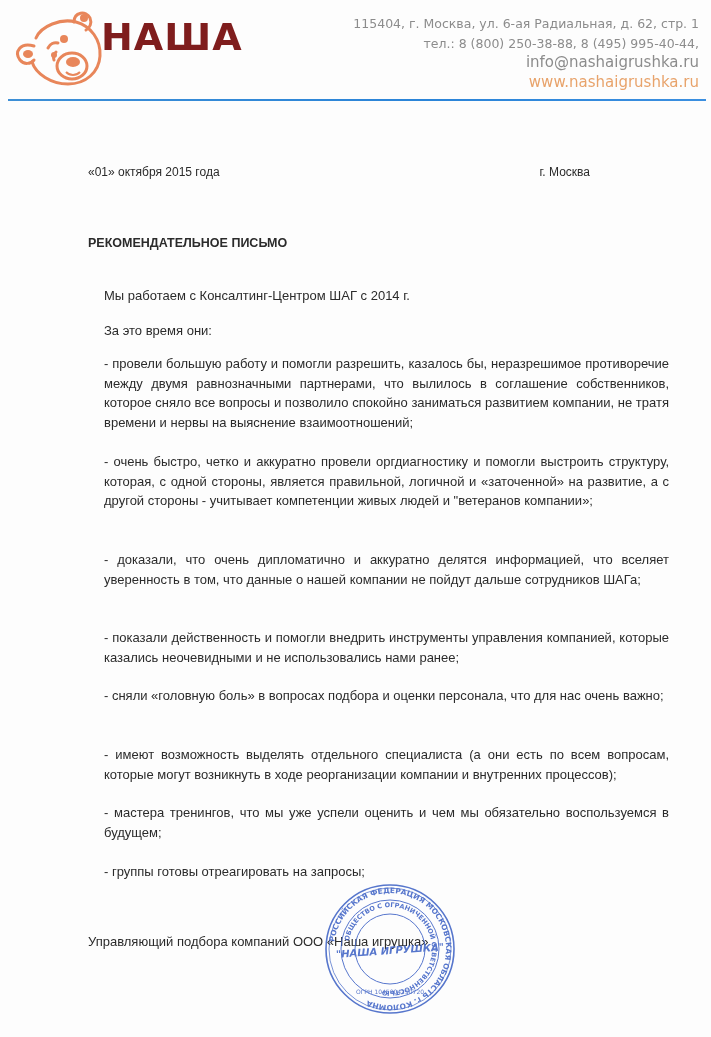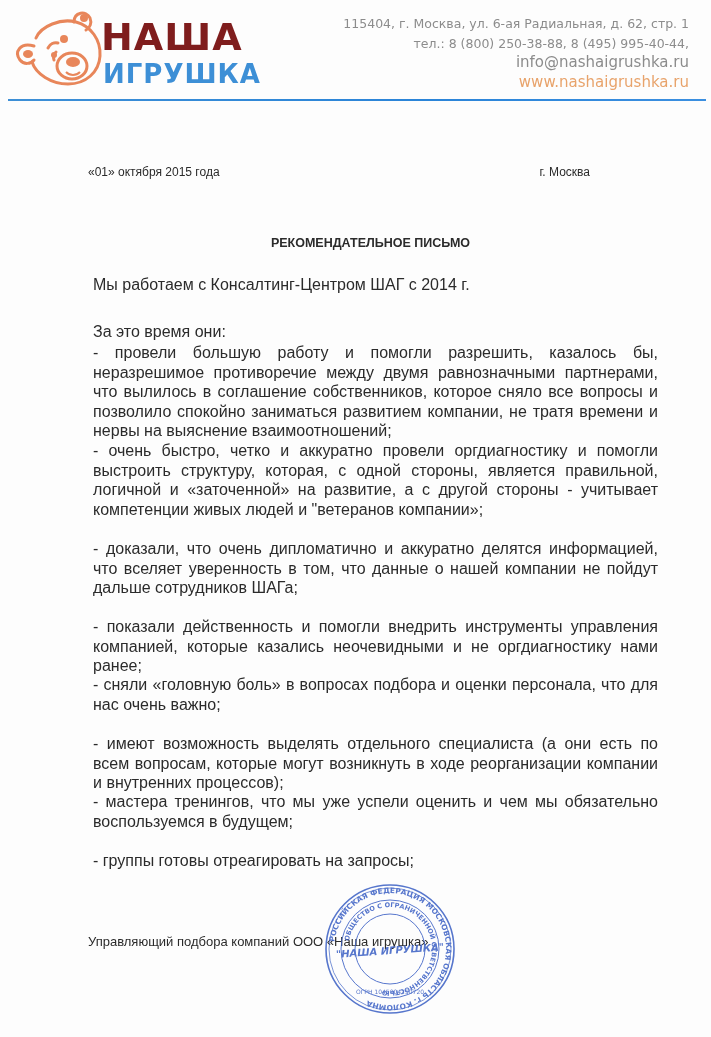--- a/index.html
+++ b/index.html
@@ -9,34 +9,34 @@
 
   
   .logo { position: absolute; left: 6px; top: 8px; width: 275px; height: 80px; }
   .bear { position: absolute; left: 0; top: 0; width: 98px; height: 80px; }
   .brand { position: absolute; left: 95px; top: 6px; }
   .brand-line1 { font-family: "DejaVu Sans", sans-serif; font-weight: bold; font-size: 38px;
                  color: #7f1d1d; letter-spacing: 1px; line-height: 46px; }
   .brand-line2 { font-family: "DejaVu Sans", sans-serif; font-weight: bold; font-size: 26px;
                  color: #3d8fd6; letter-spacing: 1px; line-height: 28px; margin-left: 2px; }
 
-  .contacts { position: absolute; right: 22px; top: 14px; text-align: right;
+  .contacts { position: absolute; right: 12px; top: 14px; text-align: right;
               font-family: "DejaVu Sans", sans-serif; font-size: 12.5px; color: #8c8c8c; line-height: 19.5px; }
   .contacts .small { font-size: 15px; }
   .contacts .web { color: #e8a36b; font-size: 15px; }
 
   .rule { position: absolute; left: 8px; top: 99px; width: 698px; height: 2px;
           background: linear-gradient(to right, #3d8fd6, #2a84d8 60%, #3b8fe0); }
   .dateline { position: absolute; left: 88px; top: 165px; width: 502px; font-size: 12px; }
   .dateline .city { position: absolute; right: 0; top: 0; }
-  .title { position: absolute; left: 88px; top: 236px; width: 565px; text-align: center;
+  .title { position: absolute; left: 88px; top: 236px; width: 565px; text-align: left;
            font-weight: bold; font-size: 12.5px; }
-  .p { position: absolute; left: 88px; width: 565px; text-align: justify; font-size: 16px; line-height: 19.5px; margin: 5px; }
+  .p { position: absolute; left: 88px; width: 565px; text-align: justify; font-size: 13px; line-height: 19.5px; margin: 16px; }
   .p-intro { top: 270px; }
-  .p-lead { top: 317px; }
+  .p-lead { top: 305px; }
 
   .signature { position: absolute; left: 88px; top: 934px; font-size: 13px; }
   .stamp { position: absolute; left: 323px; top: 882px; width: 134px; height: 134px; opacity: 0.85; }
 </style>
 </head>
 <body>
 
 <div class="page">
 
   <div class="logo">
@@ -56,21 +56,20 @@
       </g>
       <ellipse cx="22" cy="46" rx="5" ry="4" fill="#e8865a"></ellipse>
       <ellipse cx="78" cy="10" rx="4" ry="4" fill="#e8865a"></ellipse>
       <circle cx="58" cy="31" r="4" fill="#e8865a"></circle>
       <circle cx="48" cy="47" r="3" fill="#e8865a"></circle>
       <ellipse cx="67" cy="54" rx="7" ry="5" fill="#e8865a"></ellipse>
       <path d="M60 64 C 64 68, 70 68, 74 64" fill="none" stroke="#e8865a" stroke-width="2"></path>
     </svg>
     <div class="brand">
       <div class="brand-line1">НАША</div>
-      <div class="brand-line2">ИГРУШКА</div>
     </div>
   </div>
 
   <div class="contacts">
     <div>115404, г. Москва, ул. 6-ая Радиальная, д. 62, стр. 1</div>
     <div>тел.: 8 (800) 250-38-88, 8 (495) 995-40-44,</div>
     <div class="small">info@nashaigrushka.ru</div>
     <div class="web">www.nashaigrushka.ru</div>
   </div>
 
@@ -82,21 +81,21 @@
   </div>
 
   <div class="title">РЕКОМЕНДАТЕЛЬНОЕ ПИСЬМО</div>
 
   <p class="p p-intro">Мы работаем с Консалтинг-Центром ШАГ с 2014 г.</p>
   <p class="p p-lead">За это время они:</p>
 
   <p class="p" style="top:338px">- провели большую работу и помогли разрешить, казалось бы, неразрешимое противоречие между двумя равнозначными партнерами, что вылилось в соглашение собственников, которое сняло все вопросы и позволило спокойно заниматься развитием компании, не тратя времени и нервы на выяснение взаимоотношений;</p>
   <p class="p" style="top:534px">- доказали, что очень дипломатично и аккуратно делятся информацией, что вселяет уверенность в том, что данные о нашей компании не пойдут дальше сотрудников ШАГа;</p>
   <p class="p" style="top:436px">- очень быстро, четко и аккуратно провели оргдиагностику и помогли выстроить структуру, которая, с одной стороны, является правильной, логичной и «заточенной» на развитие, а с другой стороны - учитывает компетенции живых людей и "ветеранов компании»;</p>
-  <p class="p" style="top:612px">- показали действенность и помогли внедрить инструменты управления компанией, которые казались неочевидными и не оргдиагностику нами ранее;</p>
+  <p class="p" style="top:612px">- показали действенность и помогли внедрить инструменты управления компанией, которые казались неочевидными и не использовались нами ранее;</p>
   <p class="p" style="top:670px">- сняли «головную боль» в вопросах подбора и оценки персонала, что для нас очень важно;</p>
   <p class="p" style="top:729px">- имеют возможность выделять отдельного специалиста (а они есть по всем вопросам, которые могут возникнуть в ходе реорганизации компании и внутренних процессов);</p>
   <p class="p" style="top:787px">- мастера тренингов, что мы уже успели оценить и чем мы обязательно воспользуемся в будущем;</p>
   <p class="p" style="top:846px">- группы готовы отреагировать на запросы;</p>
 
   <div class="signature">Управляющий подбора компаний ООО «Наша игрушка»</div>
 
   <svg class="stamp" viewBox="0 0 134 134">
     <defs>
       <path id="outerArc" d="M67,67 m-56,0 a56,56 0 1,1 112,0 a56,56 0 1,1 -112,0"></path>

